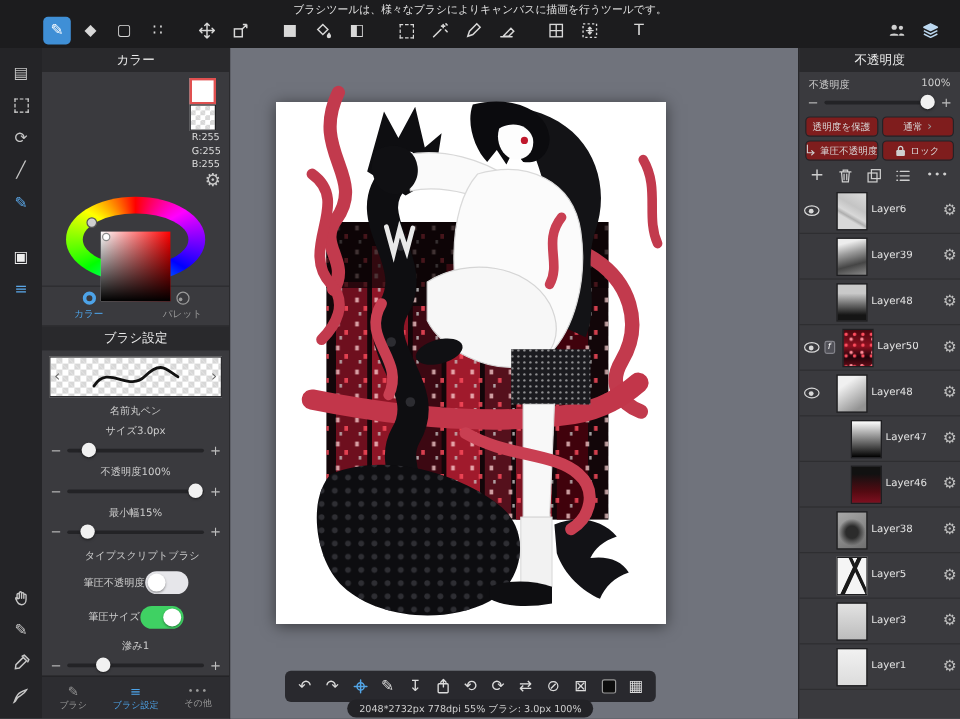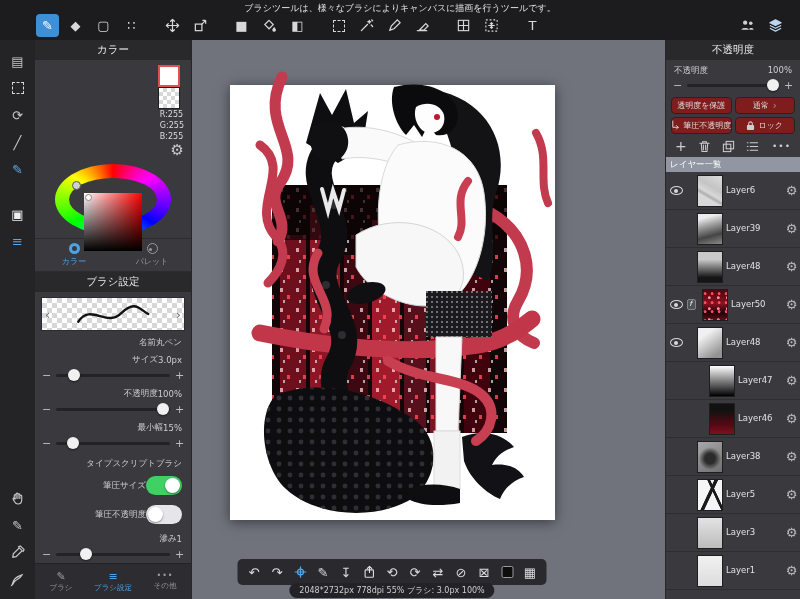--- a/index.html
+++ b/index.html
@@ -47,21 +47,21 @@
   .cp-tabs{display:flex;flex:0 0 34px;border-top:1px solid #2c2c2f;border-bottom:1px solid #2c2c2f;}
   .cp-tab{flex:1;display:flex;flex-direction:column;align-items:center;justify-content:center;gap:2px;font-size:8px;color:#9a9a9a;}
   .cp-tab.active{color:#4da3e8;}
   .col-icon{width:11px;height:11px;border-radius:50%;border:3px solid currentColor;}
   .pal-icon{width:11px;height:11px;border:1.5px solid currentColor;border-radius:50%;position:relative;}
   .pal-icon::after{content:"";position:absolute;width:3px;height:3px;border-radius:50%;background:currentColor;left:1px;top:4px;}
   .brush-preview{position:relative;height:54px;margin:5px 6px 2px;border:1px solid #2c2c2f;}
   .brush-preview svg{position:absolute;inset:0;width:100%;height:100%;}
   .bp-arrow{position:absolute;top:50%;transform:translateY(-50%);color:#6a6a6a;font-size:13px;line-height:1;}
   .bp-arrow.left{left:3px;}.bp-arrow.right{right:3px;}
-  .lrow{display:flex;justify-content:flex-end;align-items:center;padding:4px 9px 1px;font-size:8.5px;color:#cdcdcd;}
+  .lrow{display:flex;justify-content:center;align-items:center;padding:4px 9px 1px;font-size:8.5px;color:#cdcdcd;}
   .slider{display:flex;align-items:center;padding:3px 7px 3px;gap:5px;}
   .s-btn{color:#bdbdbd;font-size:11px;width:9px;text-align:center;line-height:1;}
   .track{flex:1;height:3px;background:#232326;border-radius:2px;position:relative;}
   .knob{position:absolute;top:-5px;width:12px;height:12px;background:#f1f1f1;border-radius:50%;margin-left:-6px;box-shadow:0 1px 2px rgba(0,0,0,.5);}
   .toggle-row{padding:5px 9px;}
   .toggle{width:36px;height:19px;border-radius:10px;position:relative;}
   .toggle.on{background:#3fd163;}
   .toggle.off{background:#e6e6ea;}
   .tknob{position:absolute;top:2px;width:15px;height:15px;border-radius:50%;background:#fff;box-shadow:0 1px 2px rgba(0,0,0,.4);}
   .toggle.on .tknob{right:2px;}
@@ -357,29 +357,29 @@
           </span>
         <span class="s-btn">+</span>
       </div>
 
       <div class="lrow" style="padding-top:6px;padding-left:20px;">
           <span>タイプ</span>
           <span>スクリプトブラシ</span>
         </div>
 
       <div class="lrow toggle-row">
+          <span>筆圧不透明度</span>
+          <span class="toggle off">
+            <span class="tknob"></span>
+          </span>
+        </div>
+
+      <div class="lrow toggle-row">
           <span>筆圧サイズ</span>
           <span class="toggle on">
-            <span class="tknob"></span>
-          </span>
-        </div>
-
-      <div class="lrow toggle-row">
-          <span>筆圧不透明度</span>
-          <span class="toggle off">
             <span class="tknob"></span>
           </span>
         </div>
 
       <div class="lrow">
           <span>滲み</span>
           <span>1</span>
         </div>
       <div class="slider">
         <span class="s-btn">−</span>
@@ -587,23 +587,20 @@
         <span class="ri">
             <svg viewBox="0 0 14 14" stroke="#cfcfcf" stroke-width="1.2" stroke-linecap="round">
               <path d="M4.5 3h8M4.5 7h8M4.5 11h8M1.5 3h.6M1.5 7h.6M1.5 11h.6"></path>
             </svg>
           </span>
         <span class="ri dots">
             <span>•••</span>
           </span>
       </div>
 
-      <div class="list-hdr">
-          <span>レイヤー一覧</span>
-        </div>
 
       <div class="layers">
 
         <div class="lrw">
           <span class="l-eye">
               <span class="eye"></span>
             </span>
           <span class="l-clip"></span>
           <span class="l-thumb th-0"></span>
           <span class="l-name">Layer6</span>

